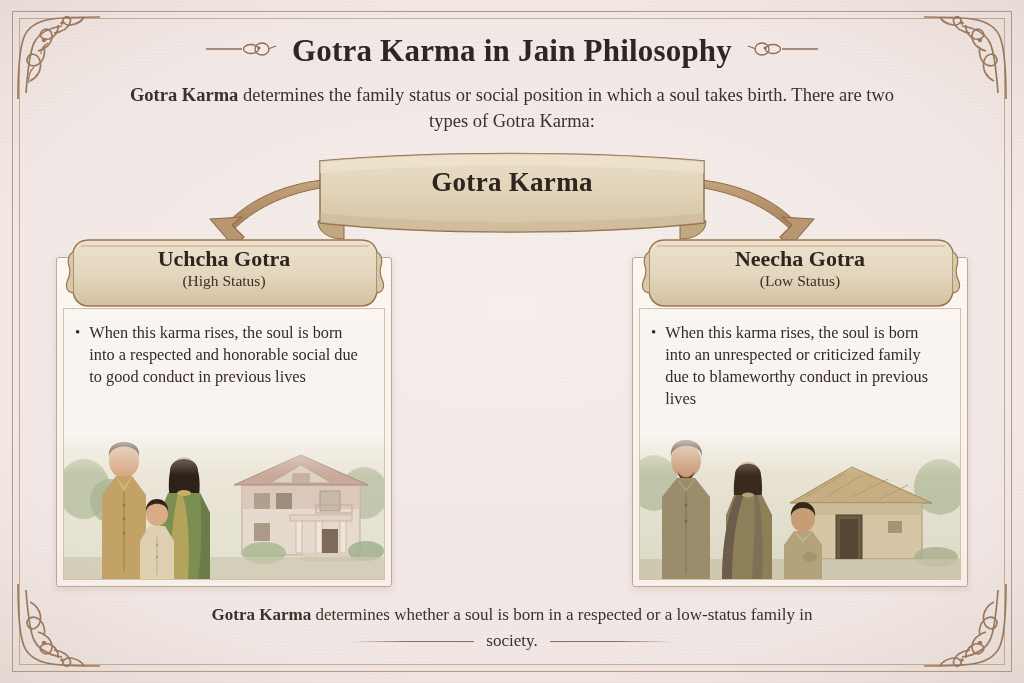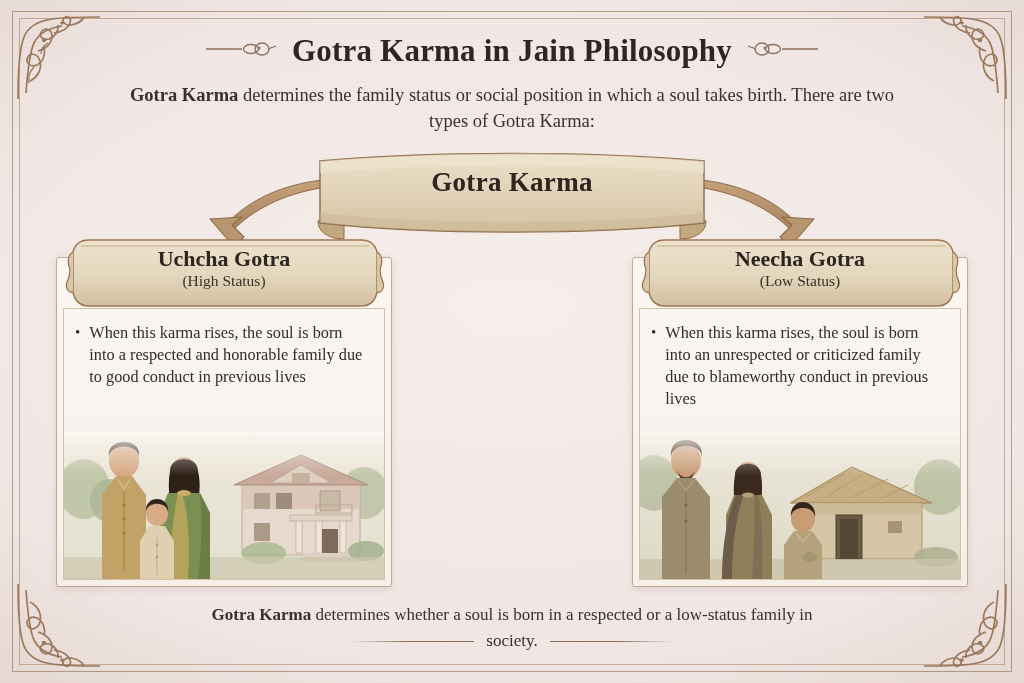--- a/index.html
+++ b/index.html
@@ -355,21 +355,21 @@
           </svg>
           <div class="card-header-text">
             <div class="card-title">Uchcha Gotra</div>
             <div class="card-sub">(High Status)</div>
           </div>
         </div>
 
         <div class="bullets">
           <div class="bullet">
             <span class="bullet-dot">•</span>
-            <span>When this karma rises, the soul is born into a respected and honorable family due to good conduct in previous lives</span>
+            <span>When this karma rises, the soul is born into a respected and honorable social due to good conduct in previous lives</span>
           </div>
         </div>
 
         <div class="illus">
           <svg width="322" height="148" viewBox="0 0 322 148">
             <defs>
               <linearGradient id="sky1" x1="0" y1="0" x2="0" y2="1">
                 <stop offset="0%" stop-color="#eee8da"></stop>
                   <stop offset="100%" stop-color="#e3e0cf"></stop>
               </linearGradient>

